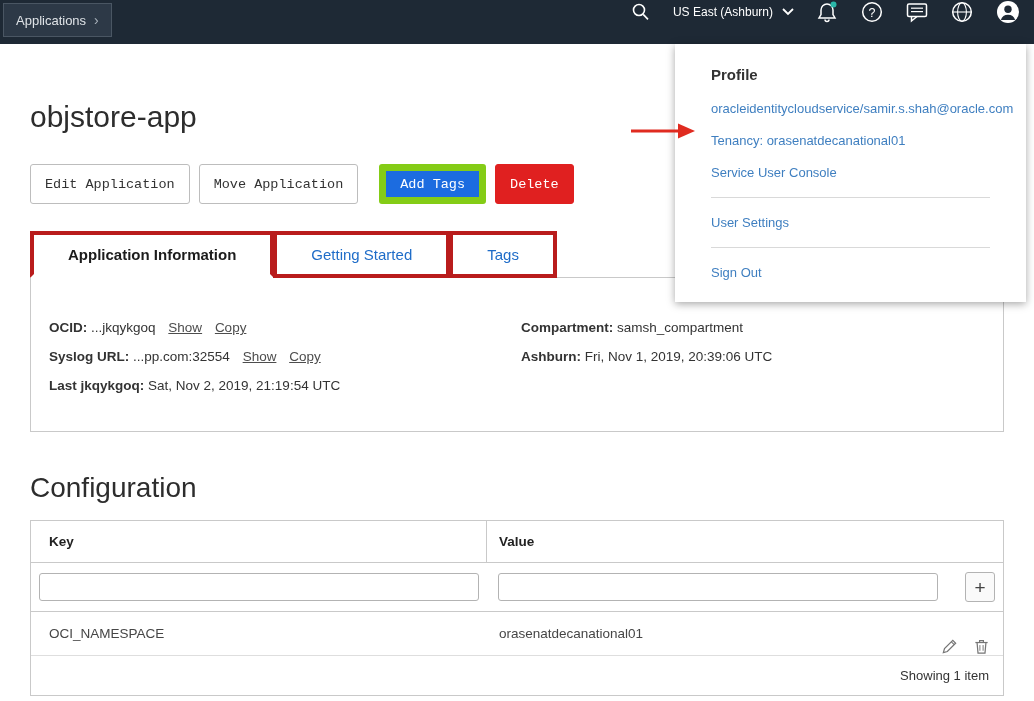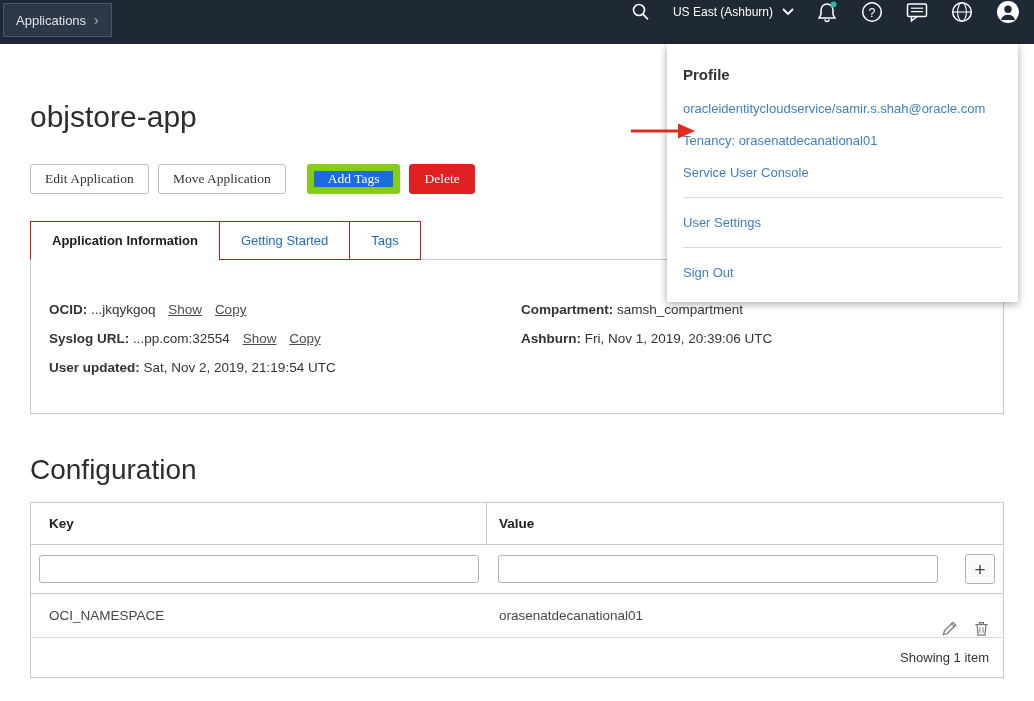--- a/index.html
+++ b/index.html
@@ -32,25 +32,25 @@
     cursor:pointer;
   }
   .breadcrumb .chev { font-size:14px; color:#aab3bc; }
   .topbar-right { display:flex; align-items:center; gap:23px; }
   .tb-icon { display:inline-flex; align-items:center; justify-content:center; cursor:pointer; }
   .region { display:flex; align-items:center; gap:9px; color:#fff; font-size:12px; background:none; border:none; cursor:pointer; font-family:inherit; }
 
   
   .profile-menu {
     position:absolute;
-    top:44px; right:16px;
+    top:44px; right:8px;
     width:351px;
     background:#fff;
     box-shadow:0 2px 8px rgba(0,0,0,0.35);
-    padding:14px 16px 16px;
+    padding:14px 36px 16px;
     z-index:40;
   }
   .pd-title { font-size:15px; font-weight:bold; color:#333; margin:8px 0 18px; }
   .pd-link {
     display:block;
     font-size:13px;
     color:#3f7fc0;
     text-decoration:none;
     margin-bottom:17px;
     cursor:pointer;
@@ -59,33 +59,33 @@
   .pd-divider { border:none; border-top:1px solid #d9d9d9; margin:2px 0 17px; }
 
   
   .anno-arrow { position:absolute; left:630px; top:121px; z-index:60; pointer-events:none; }
 
   
   .page-title { margin:56px 30px 0; font-size:30px; font-weight:500; color:#2d2d2d; }
 
   .actions { display:flex; align-items:center; margin:30px 30px 0; }
   .btn {
-    height:30px; font-size:13.5px; font-family:Liberation Serif, serif;
+    height:40px; font-size:13.5px; font-family:Liberation Mono, monospace;
     padding:0 14px; border-radius:3px; cursor:pointer;
   }
   .btn-outline { background:#fff; border:1px solid #bdbdbd; color:#333; margin-right:9px; }
   .btn-primary { background:#1c6ce0; border:7px solid #84cc16; color:#fff; margin:0 9px 0 12px; }
   .btn-danger  { background:#e02020; border:1px solid #e02020; color:#fff; }
 
   .tabs { display:flex; margin:27px 30px 0; position:relative; z-index:2; }
   .tab {
-    padding:11px 21px;
-    border:1px solid #b91c1c;
+    padding:11px 34px;
+    border:4px solid #b91c1c;
     background:#fff;
-    font-size:13px;
+    font-size:15px;
     color:#1e6cc8;
     cursor:pointer;
     margin-right:-1px;
   }
   .tab.active {
     color:#1c1c1c;
     font-weight:bold;
     border-bottom-color:#fff;
   }
 
@@ -237,21 +237,21 @@
         <span class="inline-link">Show</span>
         <span class="inline-link">Copy</span>
       </div>
       <div class="info-line">
         <b>Syslog URL:</b>
         <span>...pp.com:32554</span>
         <span class="inline-link">Show</span>
         <span class="inline-link">Copy</span>
       </div>
       <div class="info-line">
-        <b>User updated:</b>
+        <b>Last jkqykgoq:</b>
         <span>Sat, Nov 2, 2019, 21:19:54 UTC</span>
       </div>
     </div>
     <div>
       <div class="info-line">
         <b>Compartment:</b>
         <span>samsh_compartment</span>
       </div>
       <div class="info-line">
         <b>Ashburn:</b>

